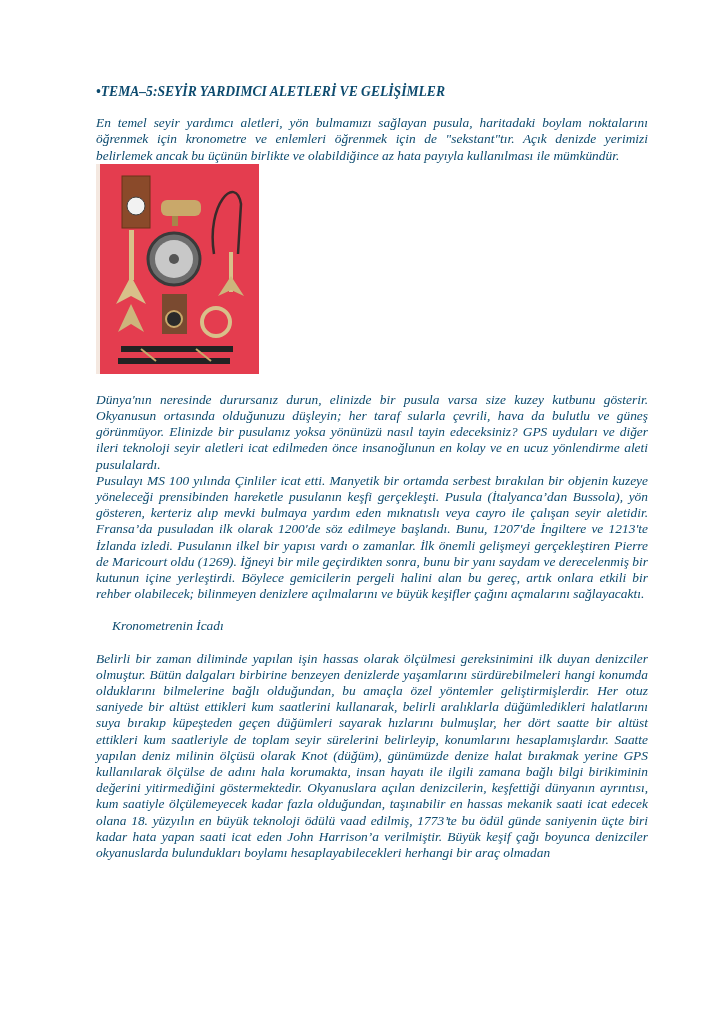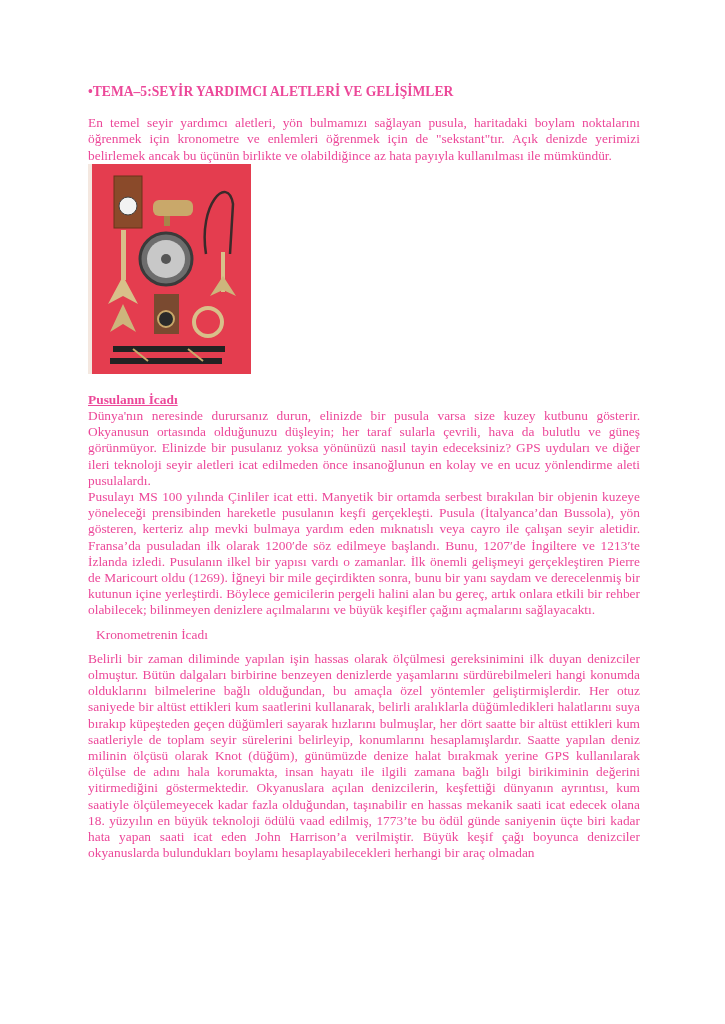--- a/index.html
+++ b/index.html
@@ -1,30 +1,30 @@
 <!DOCTYPE html>
 <html><head>
 <meta charset="utf-8">
 <style>
   html, body { margin: 0; padding: 0; background: #ffffff; }
   body { width: 725px; height: 1024px; position: relative; overflow: hidden; }
   .page {
-    position: absolute; left: 88px; top: 84px; width: 552px;
-    font-family: "Liberation Serif", serif; font-size: 13.4px; line-height: 16.2px; color: #ec4899;
+    position: absolute; left: 96px; top: 84px; width: 552px;
+    font-family: "Liberation Serif", serif; font-size: 13.4px; line-height: 16.2px; color: #0c4a6e; font-style: italic;
   }
   .title { font-weight: bold; font-size: 13.6px; margin: 0 0 15px 0; }
   .para { text-align: justify; margin: 0; }
   .intro { }
   .figure {
     width: 163px; height: 210px; margin: 0 0 18px 0; position: relative;
     background: #e43d4f; overflow: hidden;
   }
   .figure svg { display: block; }
   .section-head { font-weight: bold; text-decoration: underline; margin: 0; }
-  .subhead { margin: 8px; }
+  .subhead { margin: 16px; }
 </style>
 </head>
 <body>
 
 <div class="page">
   <p class="title">•TEMA–5:SEYİR YARDIMCI ALETLERİ VE GELİŞİMLER</p>
   <p class="para intro">En temel seyir yardımcı aletleri, yön bulmamızı sağlayan pusula, haritadaki boylam noktalarını öğrenmek için kronometre ve enlemleri öğrenmek için de "sekstant"tır. Açık denizde yerimizi belirlemek ancak bu üçünün birlikte ve olabildiğince az hata payıyla kullanılması ile mümkündür.</p>
 
   <div class="figure">
     <svg width="163" height="210" viewBox="0 0 163 210">
@@ -55,19 +55,18 @@
 
       <circle cx="120" cy="158" r="14" fill="none" stroke="#d8c08a" stroke-width="4"></circle>
 
       <rect x="25" y="182" width="112" height="6" fill="#222"></rect>
       <rect x="22" y="194" width="112" height="6" fill="#222"></rect>
       <line x1="45" y1="185" x2="60" y2="197" stroke="#c9a86a" stroke-width="2"></line>
       <line x1="100" y1="185" x2="115" y2="197" stroke="#c9a86a" stroke-width="2"></line>
     </svg>
   </div>
 
-  <p class="section-head">Pusulanın İcadı</p>
   <p class="para">Dünya'nın neresinde durursanız durun, elinizde bir pusula varsa size kuzey kutbunu gösterir. Okyanusun ortasında olduğunuzu düşleyin; her taraf sularla çevrili, hava da bulutlu ve güneş görünmüyor. Elinizde bir pusulanız yoksa yönünüzü nasıl tayin edeceksiniz? GPS uyduları ve diğer ileri teknoloji seyir aletleri icat edilmeden önce insanoğlunun en kolay ve en ucuz yönlendirme aleti pusulalardı.</p>
   <p class="para">Pusulayı MS 100 yılında Çinliler icat etti. Manyetik bir ortamda serbest bırakılan bir objenin kuzeye yöneleceği prensibinden hareketle pusulanın keşfi gerçekleşti. Pusula (İtalyanca’dan Bussola), yön gösteren, kerteriz alıp mevki bulmaya yardım eden mıknatıslı veya cayro ile çalışan seyir aletidir. Fransa’da pusuladan ilk olarak 1200′de söz edilmeye başlandı. Bunu, 1207′de İngiltere ve 1213′te İzlanda izledi. Pusulanın ilkel bir yapısı vardı o zamanlar. İlk önemli gelişmeyi gerçekleştiren Pierre de Maricourt oldu (1269). İğneyi bir mile geçirdikten sonra, bunu bir yanı saydam ve derecelenmiş bir kutunun içine yerleştirdi. Böylece gemicilerin pergeli halini alan bu gereç, artık onlara etkili bir rehber olabilecek; bilinmeyen denizlere açılmalarını ve büyük keşifler çağını açmalarını sağlayacaktı.</p>
 
   <p class="subhead">Kronometrenin İcadı</p>
   <p class="para">Belirli bir zaman diliminde yapılan işin hassas olarak ölçülmesi gereksinimini ilk duyan denizciler olmuştur. Bütün dalgaları birbirine benzeyen denizlerde yaşamlarını sürdürebilmeleri hangi konumda olduklarını bilmelerine bağlı olduğundan, bu amaçla özel yöntemler geliştirmişlerdir. Her otuz saniyede bir altüst ettikleri kum saatlerini kullanarak, belirli aralıklarla düğümledikleri halatlarını suya bırakıp küpeşteden geçen düğümleri sayarak hızlarını bulmuşlar, her dört saatte bir altüst ettikleri kum saatleriyle de toplam seyir sürelerini belirleyip, konumlarını hesaplamışlardır. Saatte yapılan deniz milinin ölçüsü olarak Knot (düğüm), günümüzde denize halat bırakmak yerine GPS kullanılarak ölçülse de adını hala korumakta, insan hayatı ile ilgili zamana bağlı bilgi birikiminin değerini yitirmediğini göstermektedir. Okyanuslara açılan denizcilerin, keşfettiği dünyanın ayrıntısı, kum saatiyle ölçülemeyecek kadar fazla olduğundan, taşınabilir en hassas mekanik saati icat edecek olana 18. yüzyılın en büyük teknoloji ödülü vaad edilmiş, 1773’te bu ödül günde saniyenin üçte biri kadar hata yapan saati icat eden John Harrison’a verilmiştir. Büyük keşif çağı boyunca denizciler okyanuslarda bulundukları boylamı hesaplayabilecekleri herhangi bir araç olmadan</p>
 </div>
 
 </body></html>

